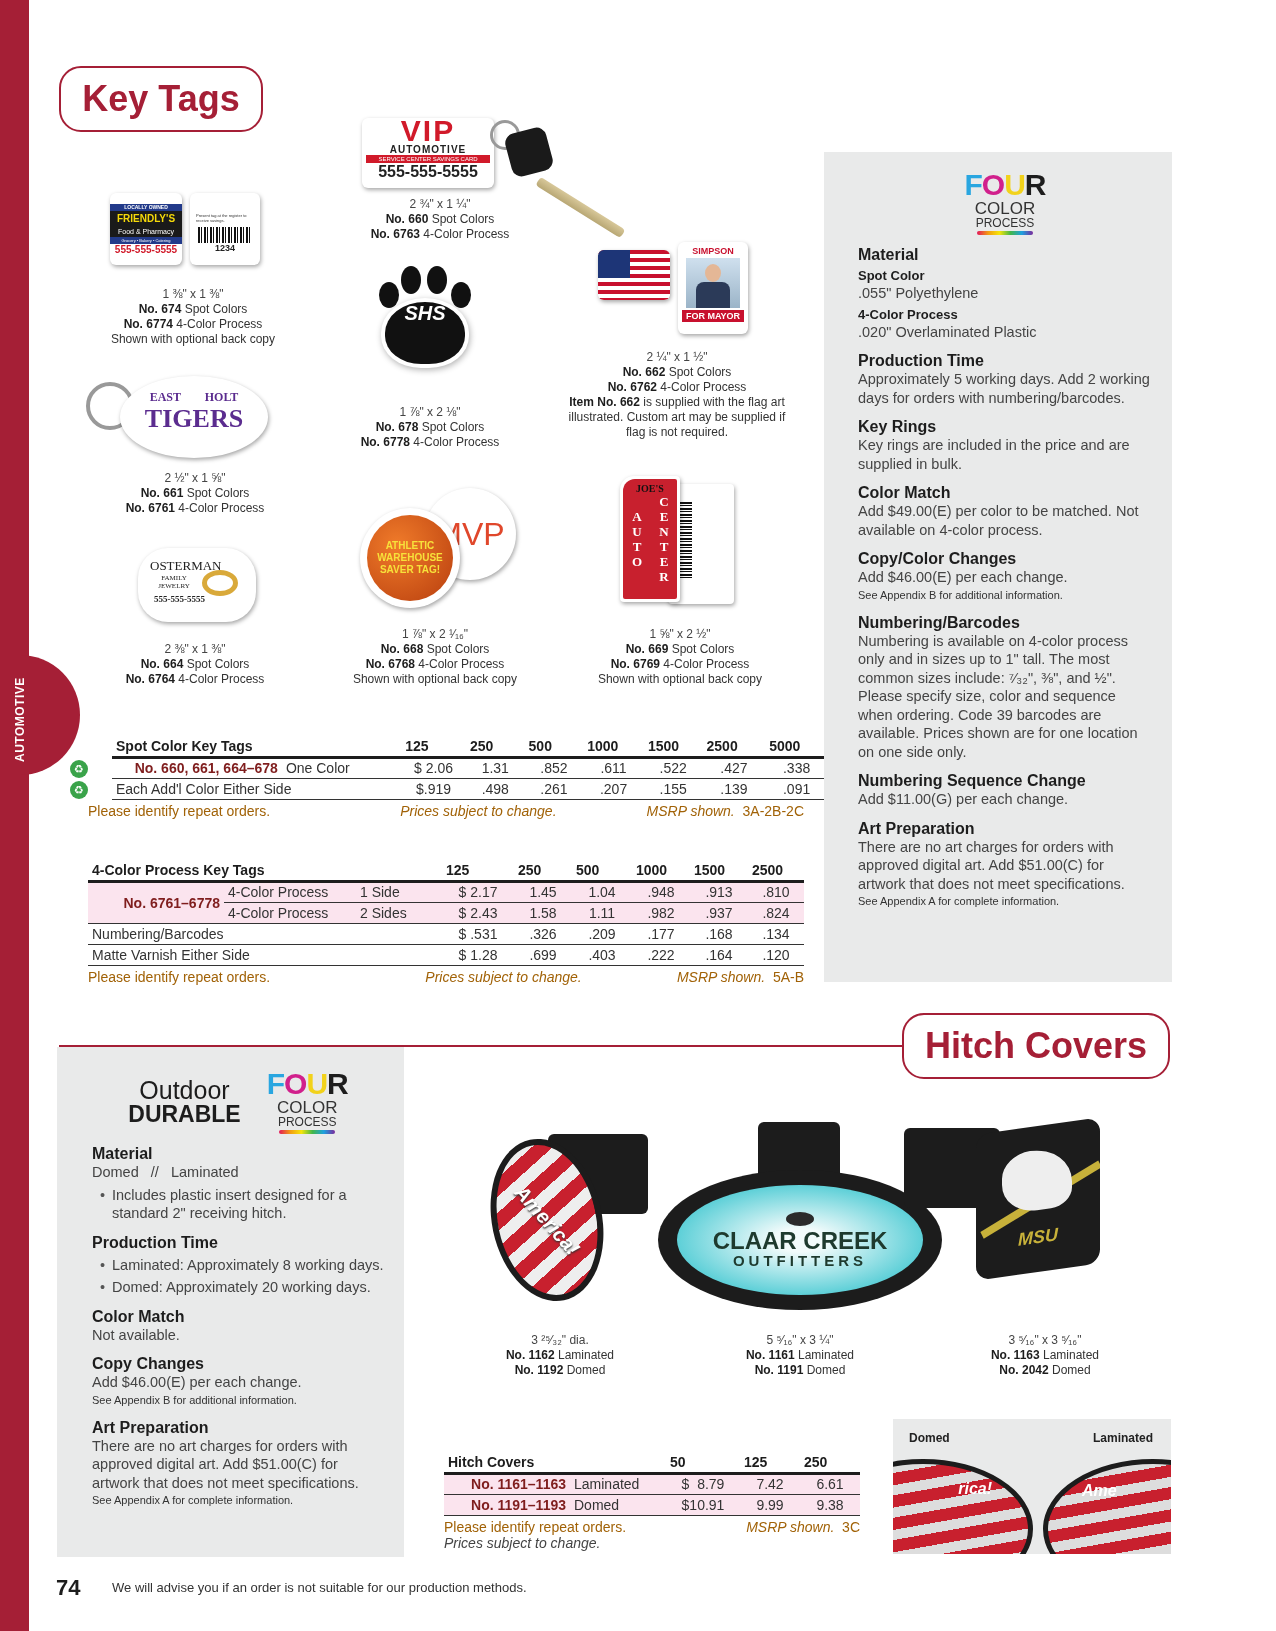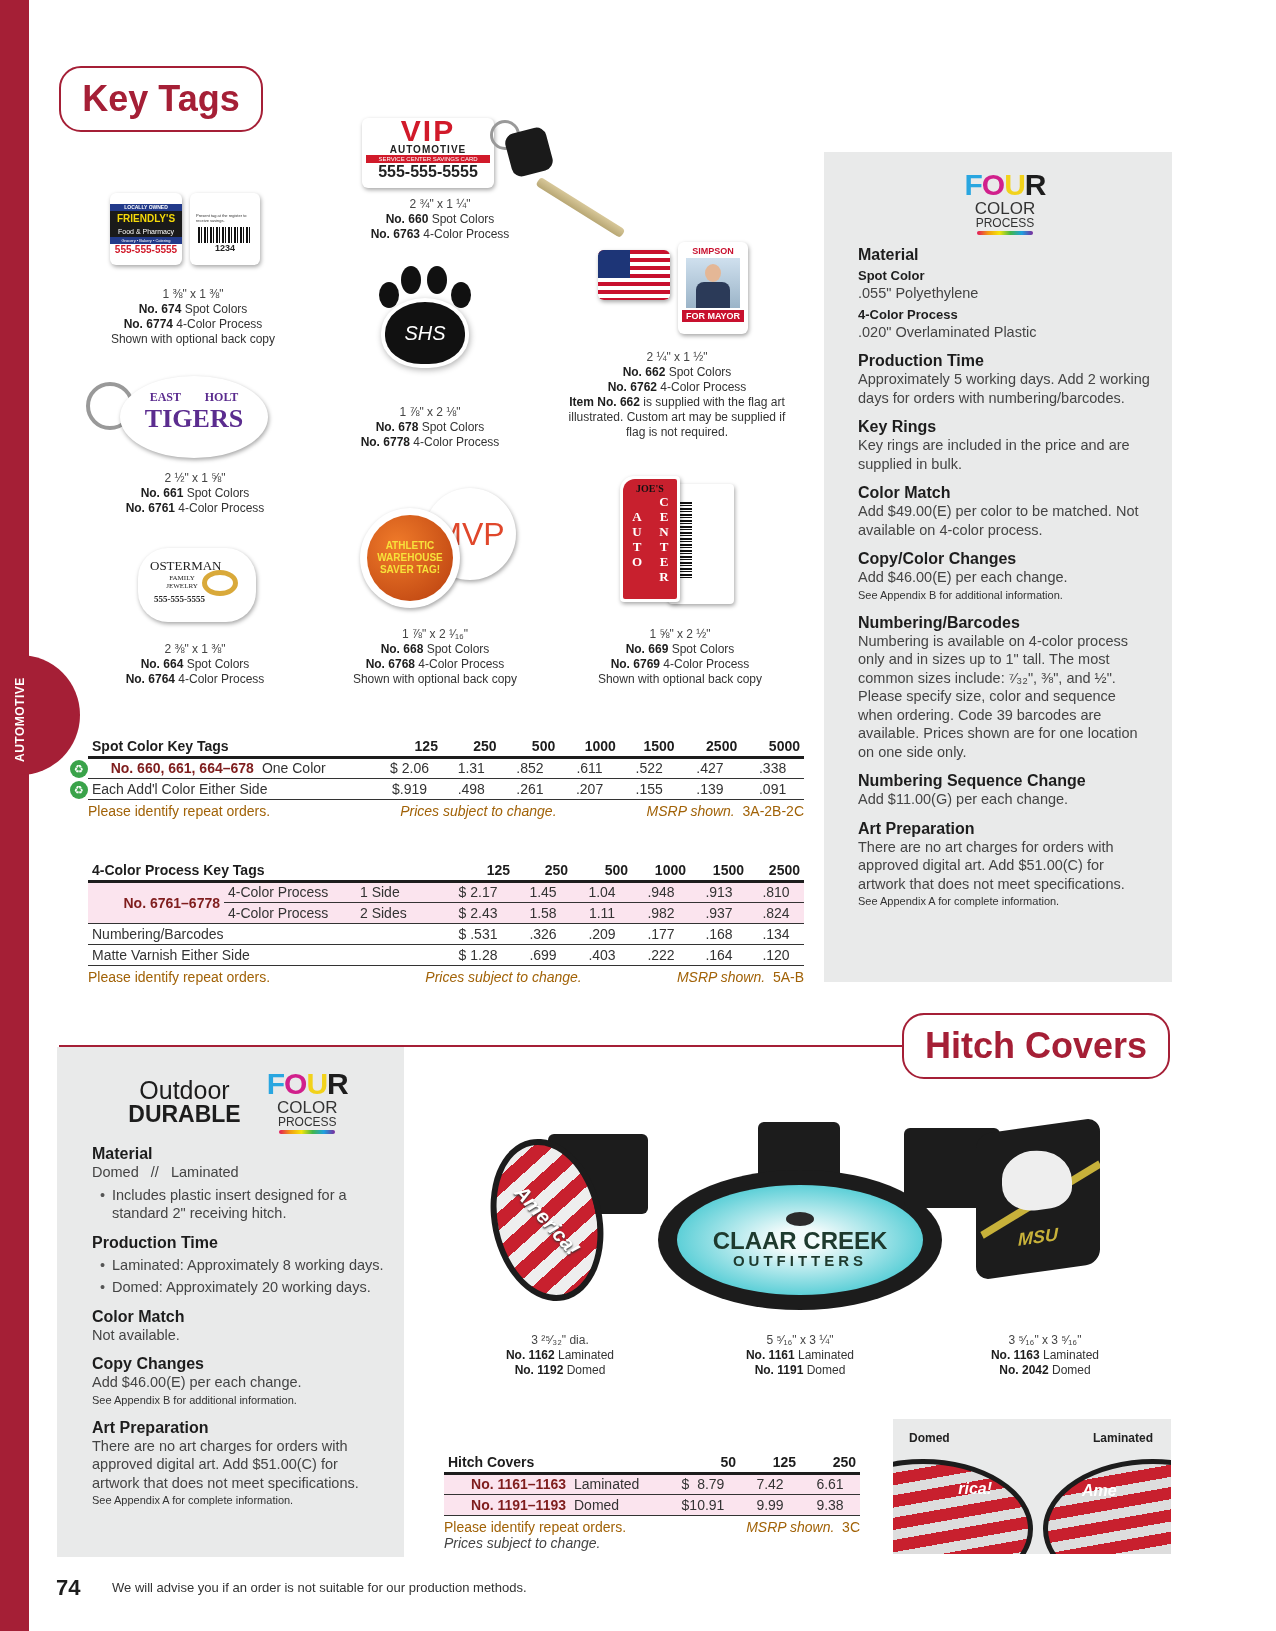--- a/index.html
+++ b/index.html
@@ -19,21 +19,21 @@
   .product b { color: #1d1d1d; }
   .product .size { color: #444; }
   .img { position: absolute; }
 
   
   .tag { background: #fff; border-radius: 6px; box-shadow: 1px 2px 4px rgba(0,0,0,0.35); }
 
   .table-wrap { position: absolute; font-size: 14px; color: #333; }
   table { border-collapse: collapse; }
   .ptable td, .ptable th { padding: 0 4px; height: 21px; white-space: nowrap; }
-  .ptable th { font-weight: bold; color: #1d1d1d; text-align: right; border-bottom: 3px solid #1d1d1d; font-size: 14px; }
+  .ptable th { font-weight: bold; color: #1d1d1d; text-align: left; border-bottom: 3px solid #1d1d1d; font-size: 14px; }
   .ptable th.left { text-align: left; }
   .ptable td { border-bottom: 1px solid #333; text-align: center; }
   .ptable td.left { text-align: left; }
   .ptable td.bold { font-weight: bold; color: #7f1d1d; text-align: right; }
   .ptable tr.pink td { background: #fbe4ee; }
   .notes { font-size: 14px; color: #a16207; display: flex; justify-content: space-between; margin-top: 3px; }
   .notes i { font-style: italic; }
 
   .gray-box { position: absolute; background: #e9eaea; }
   .info h4 { font-size: 16px; font-weight: bold; color: #1d1d1d; margin-top: 10px; line-height: 19px; }
@@ -116,21 +116,21 @@
   </div>
 </div>
 <div class="product" style="left:568px;top:350px;width:218px;">
   <div class="size">2 ¼" x 1 ½"</div>
   <div><b>No. 662</b> <span>Spot Colors</span></div>
   <div><b>No. 6762</b> <span>4-Color Process</span></div>
   <div><b>Item No. 662</b><span> is supplied with the flag art illustrated. Custom art may be supplied if flag is not required.</span></div>
 </div>
 
 <div class="img" style="left:377px;top:262px;width:100px;height:110px;">
-  <div style="position:absolute;left:8px;top:40px;width:80px;height:62px;background:#111;border-radius:50% 50% 45% 45%;display:flex;align-items:center;justify-content:center;color:#fff;font-style:italic;font-weight:normal;font-size:20px;box-shadow:0 0 0 4px #fff,1px 2px 6px 4px rgba(0,0,0,0.3);">
+  <div style="position:absolute;left:8px;top:40px;width:80px;height:62px;background:#111;border-radius:50% 50% 45% 45%;display:flex;justify-content:center;color:#fff;font-style:italic;font-weight:bold;font-size:20px;box-shadow:0 0 0 4px #fff,1px 2px 6px 4px rgba(0,0,0,0.3);">
     <span>SHS</span>
   </div>
   <div style="position:absolute;left:2px;top:20px;width:20px;height:26px;background:#111;border-radius:50%;"></div>
   <div style="position:absolute;left:24px;top:4px;width:20px;height:28px;background:#111;border-radius:50%;"></div>
   <div style="position:absolute;left:50px;top:4px;width:20px;height:28px;background:#111;border-radius:50%;"></div>
   <div style="position:absolute;left:74px;top:20px;width:20px;height:26px;background:#111;border-radius:50%;"></div>
 </div>
 <div class="product" style="left:340px;top:405px;width:180px;">
   <div class="size">1 ⅞" x 2 ⅛"</div>
   <div><b>No. 678</b> <span>Spot Colors</span></div>
@@ -146,21 +146,21 @@
 </div>
 <div class="product" style="left:110px;top:471px;width:170px;">
   <div class="size">2 ½" x 1 ⅝"</div>
   <div><b>No. 661</b> <span>Spot Colors</span></div>
   <div><b>No. 6761</b> <span>4-Color Process</span></div>
 </div>
 
 <div class="img" style="left:138px;top:548px;width:120px;height:76px;">
   <div class="tag" style="position:absolute;left:0;top:0;width:118px;height:74px;border-radius:30px;font-family:'Liberation Serif',serif;">
     <div style="font-size:13px;margin:10px 0 0 12px;">OSTERMAN</div>
-    <div style="font-size:7px;margin-left:24px;width:40px;text-align:center;">FAMILY JEWELRY</div>
+    <div style="font-size:7px;margin-left:16px;width:40px;text-align:center;">FAMILY JEWELRY</div>
     <div style="font-size:9px;font-weight:bold;margin:4px 0 0 16px;">555-555-5555</div>
     <div style="position:absolute;left:64px;top:22px;width:36px;height:26px;border:5px solid #d9a93a;border-radius:50%;"></div>
   </div>
 </div>
 <div class="product" style="left:110px;top:642px;width:170px;">
   <div class="size">2 ⅜" x 1 ⅜"</div>
   <div><b>No. 664</b> <span>Spot Colors</span></div>
   <div><b>No. 6764</b> <span>4-Color Process</span></div>
 </div>
 
@@ -199,21 +199,21 @@
 <div class="product" style="left:580px;top:627px;width:200px;">
   <div class="size">1 ⅝" x 2 ½"</div>
   <div><b>No. 669</b> <span>Spot Colors</span></div>
   <div><b>No. 6769</b> <span>4-Color Process</span></div>
   <div>Shown with optional back copy</div>
 </div>
 
 <div class="recycle" style="left:70px;top:760px;">♻</div>
 <div class="recycle" style="left:70px;top:781px;">♻</div>
 <div class="table-wrap" style="left:88px;top:736px;width:716px;">
-  <table class="ptable" style="width:716px;">
+  <table class="ptable" style="width:716px;margin-left:24px;">
     <colgroup>
         <col style="width:168px">
         <col style="width:118px">
         <col style="width:64px">
         <col style="width:58px">
         <col style="width:58px">
         <col style="width:60px">
         <col style="width:58px">
         <col style="width:62px">
         <col style="width:62px">

